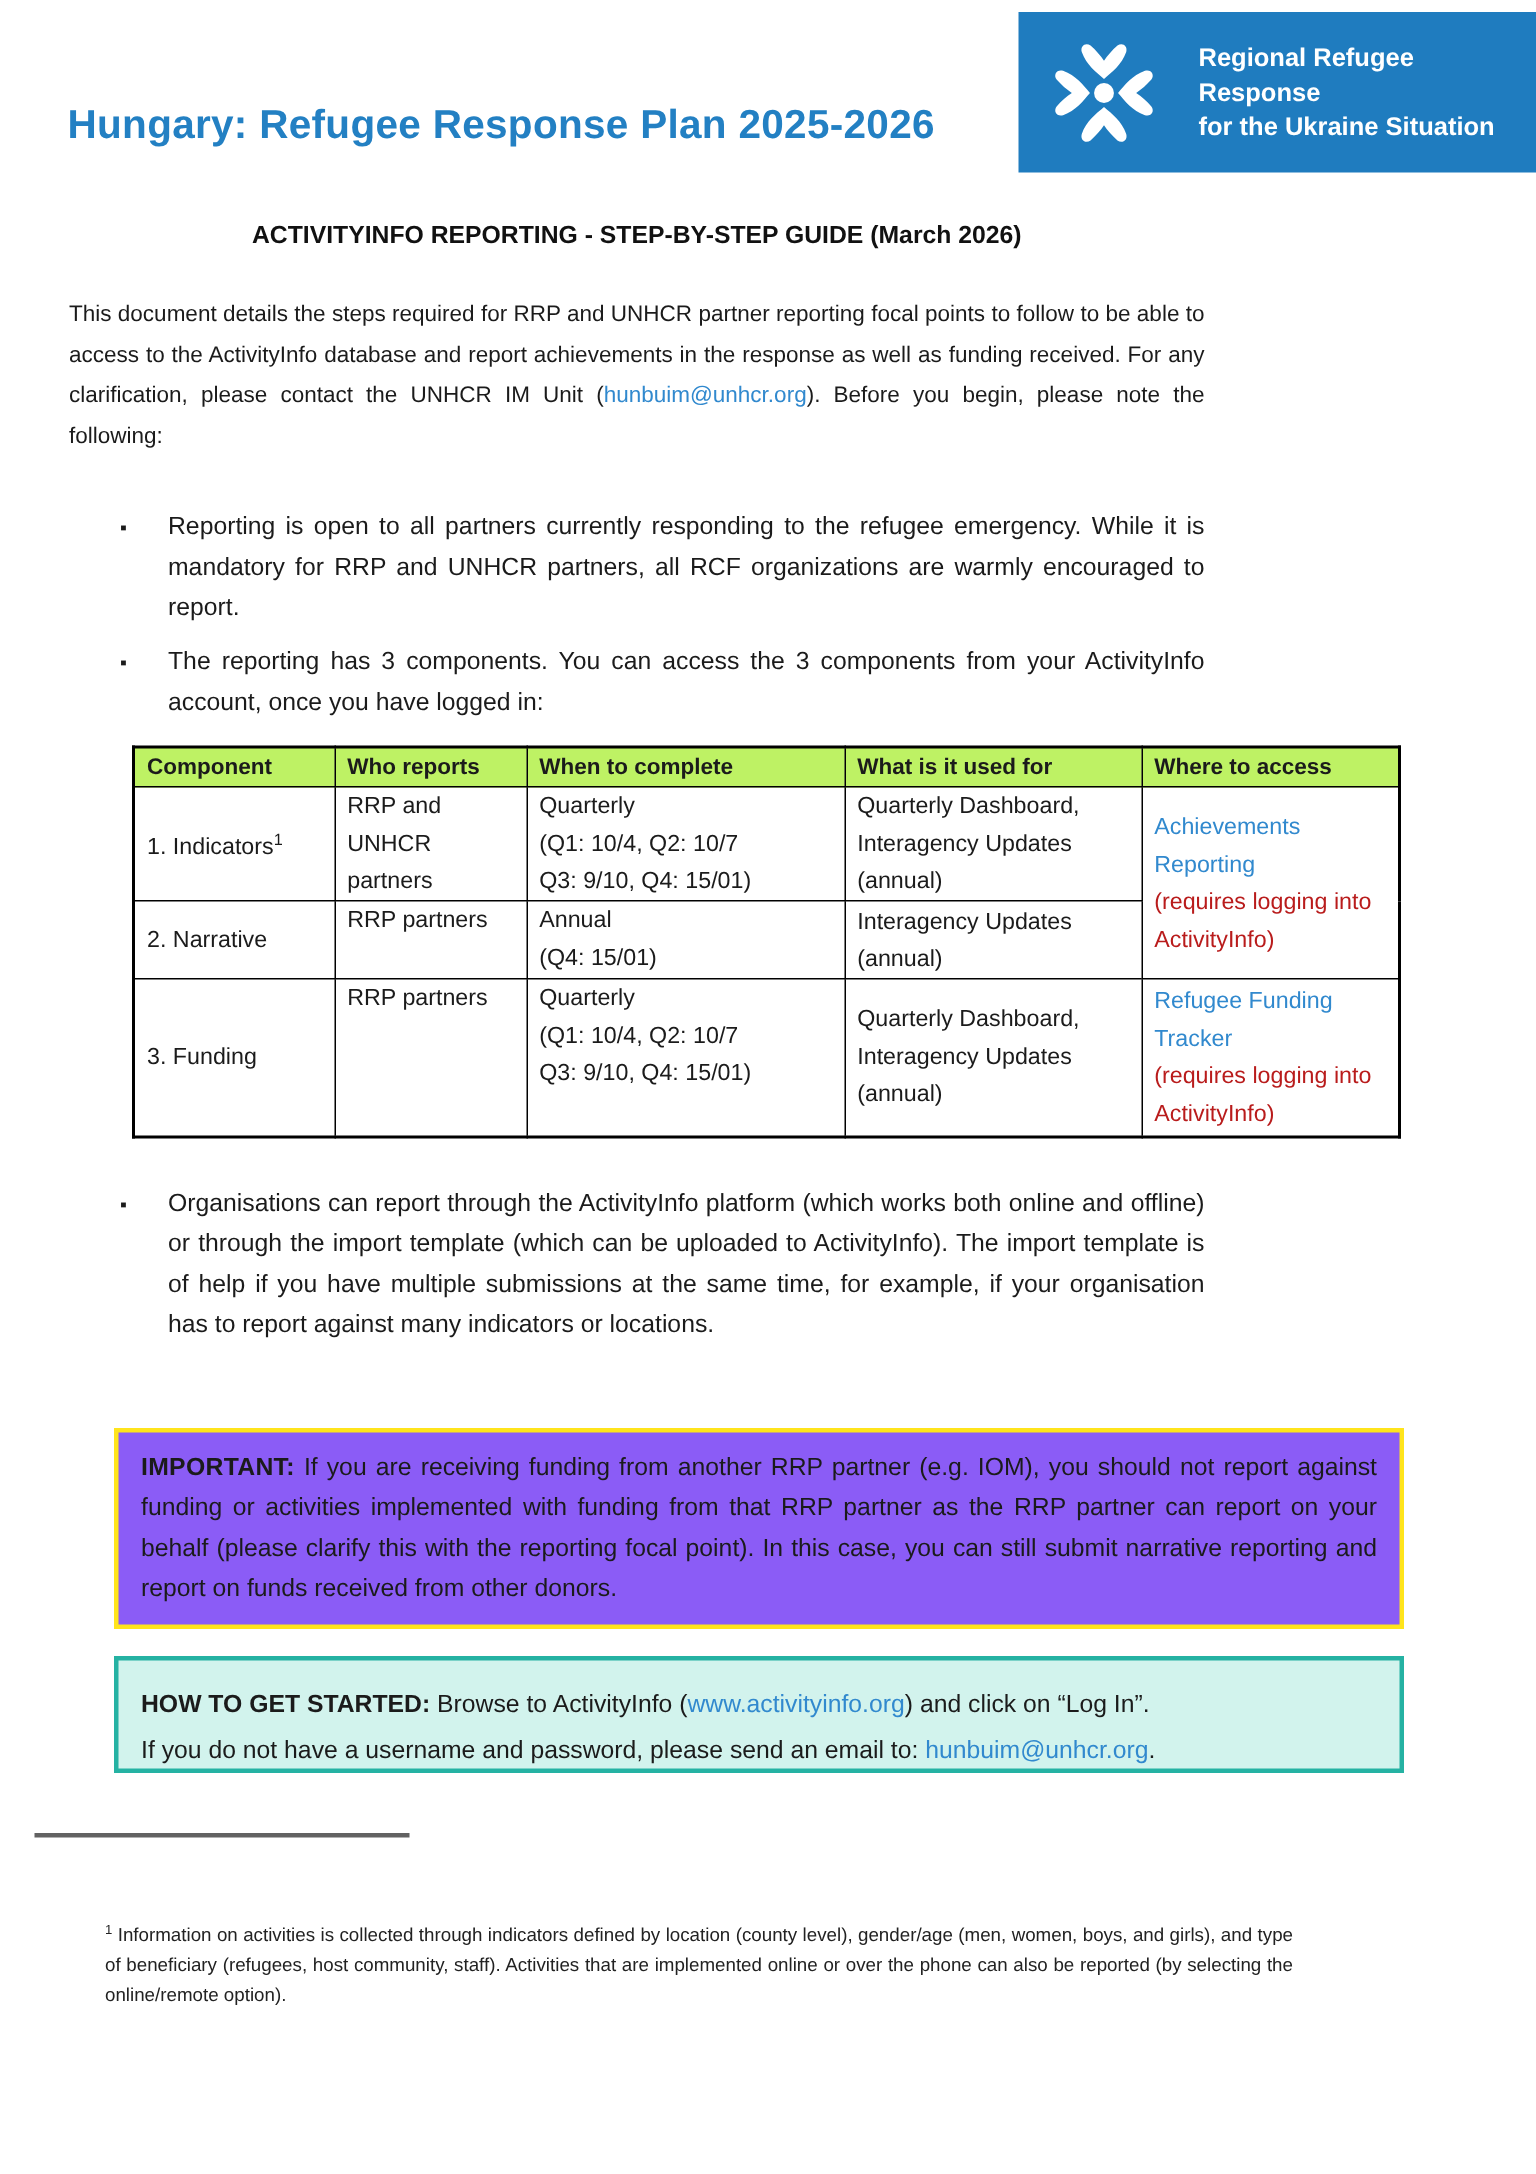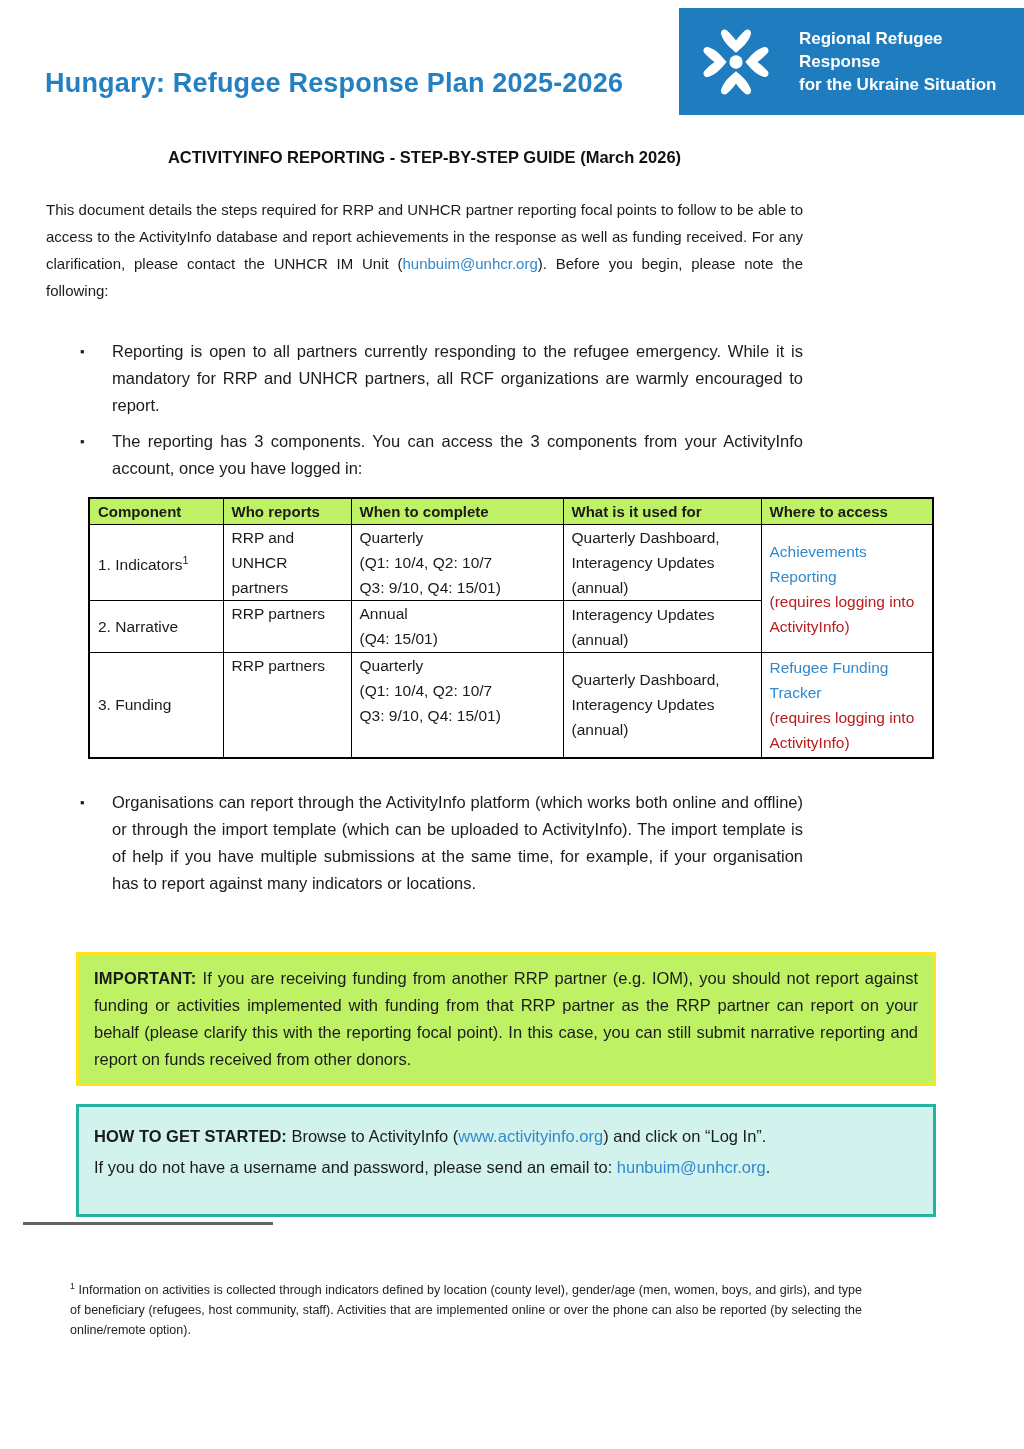--- a/index.html
+++ b/index.html
@@ -69,28 +69,28 @@
   td.cell-where { vertical-align:middle; }
   tr.row-1 { height:75px; }
   tr.row-2 { height:52px; }
   tr.row-3 { height:105px; }
   .where-note { color:#b91c1c; display:block; }
   .where-link { display:block; }
 
   
   .important-box {
     left:76px; top:952px; width:860px; box-sizing:border-box;
-    border:3px solid #FFE41C; background:#bef264;
+    border:3px solid #FFE41C; background:#8b5cf6;
     padding:10px 15px; font-size:16.5px; line-height:27px; text-align:justify;
   }
   .important-box b { letter-spacing:0.2px; }
 
   
   .howto-box {
-    left:76px; top:1104px; width:860px; height:113px; box-sizing:border-box;
+    left:76px; top:1104px; width:860px; height:78px; box-sizing:border-box;
     border:3px solid #25B2A3; background:#D2F3ED;
     padding:14px 15px; font-size:16.5px; line-height:31px;
   }
 
   
   .footnote-divider { left:23px; top:1222px; width:250px; height:2.5px; background:#626262; }
   .footnote {
     left:70px; top:1276px; width:792px; margin:0;
     font-size:12.5px; line-height:20px; text-align:justify; color:#222;
   }

